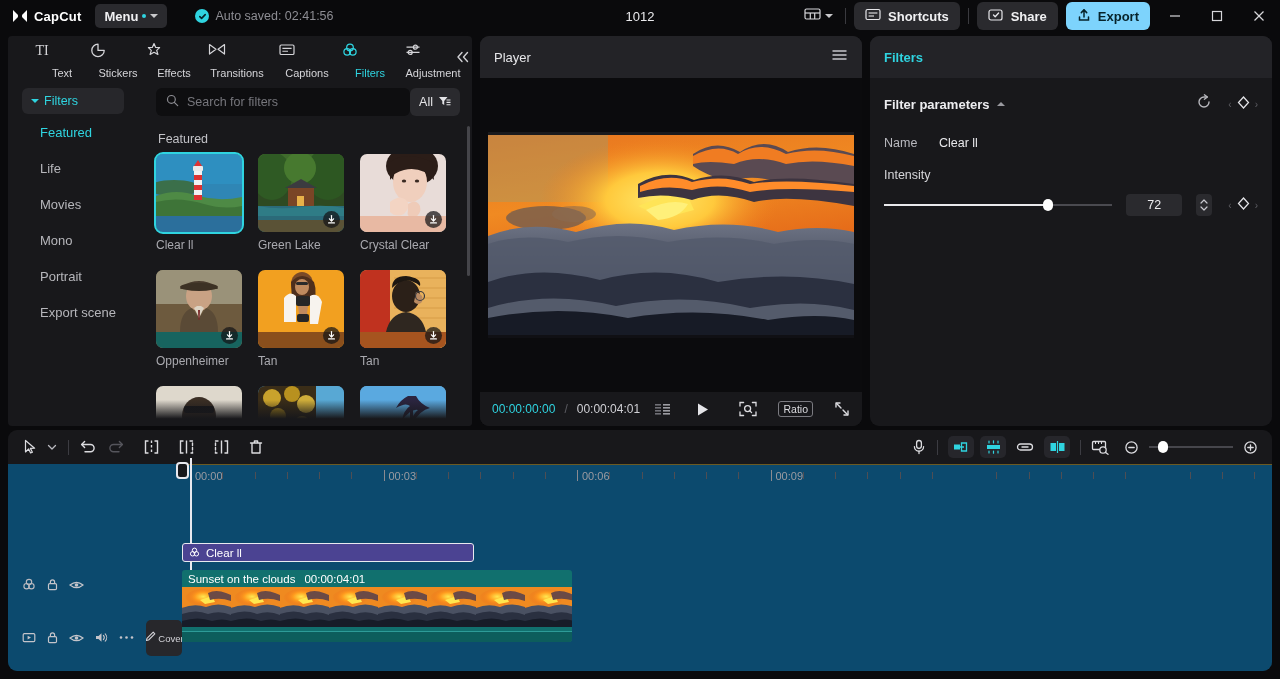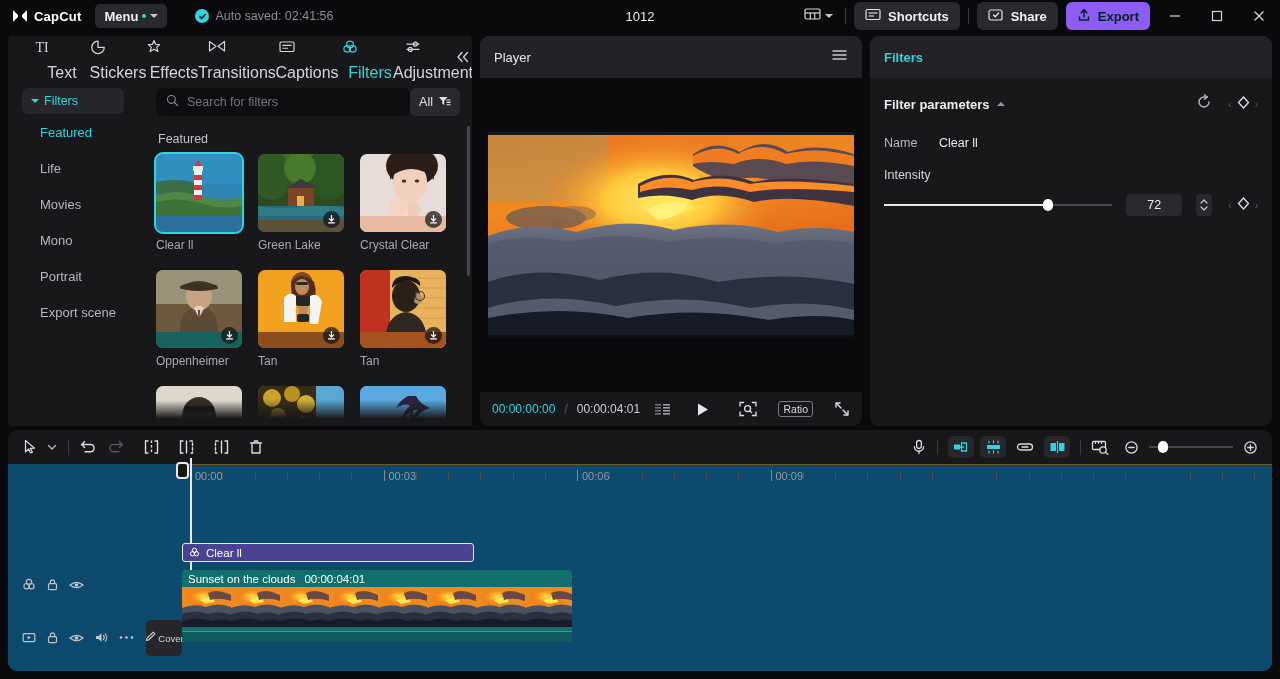--- a/index.html
+++ b/index.html
@@ -44,38 +44,38 @@
     margin-left: auto; display: flex; align-items: center; gap: 8px;
     padding-right: 4px; position: relative; z-index: 2;
   }
   .layout-btn { display: flex; align-items: center; gap: 4px; padding: 4px 4px; cursor: pointer; }
   .tb-sep { width: 1px; height: 16px; background: #3a3a3f; }
   .pill {
     height: 28px; border-radius: 6px; background: #2a2a2e; display: flex;
     align-items: center; gap: 7px; padding: 0 11px; font-size: 13px;
     font-weight: bold; color: #f0f0f2; cursor: pointer;
   }
-  .pill.export { background: #8b5cf6; color: #06232a; }
+  .pill.export { background: #7dd3fc; color: #06232a; }
   .wbtn {
     width: 34px; height: 30px; display: flex; align-items: center;
     justify-content: center; cursor: pointer;
   }
 
   
   .left-panel {
     position: absolute; left: 8px; top: 36px; width: 464px; height: 390px;
     background: #18181b; border-radius: 4px; overflow: hidden;
   }
   .tabs { height: 46px; display: flex; align-items: center; padding: 0 6px; }
   .tab {
     width: 56px; display: flex; flex-direction: column; align-items: center;
     gap: 4px; cursor: pointer; color: #d4d4d8; padding-top: 2px;
   }
   .tab.wide { width: 70px; }
-  .tab .tlabel { font-size: 16px; white-space: nowrap; margin-left: 40px; }
+  .tab .tlabel { font-size: 11px; white-space: nowrap; margin-left: 40px; }
   .tab.active { color: #2fd4e0; }
   .collapse-btn { margin-left: 6px; cursor: pointer; color: #cfcfd3; }
 
   .left-body { display: flex; height: 344px; }
   .cat-col { width: 130px; padding: 6px 0 0 14px; }
   .cat-head {
     width: 102px; height: 26px; border-radius: 6px; background: #27272b;
     display: flex; align-items: center; gap: 5px; padding-left: 9px;
     font-size: 12.5px; color: #2fd4e0; cursor: pointer;
   }

